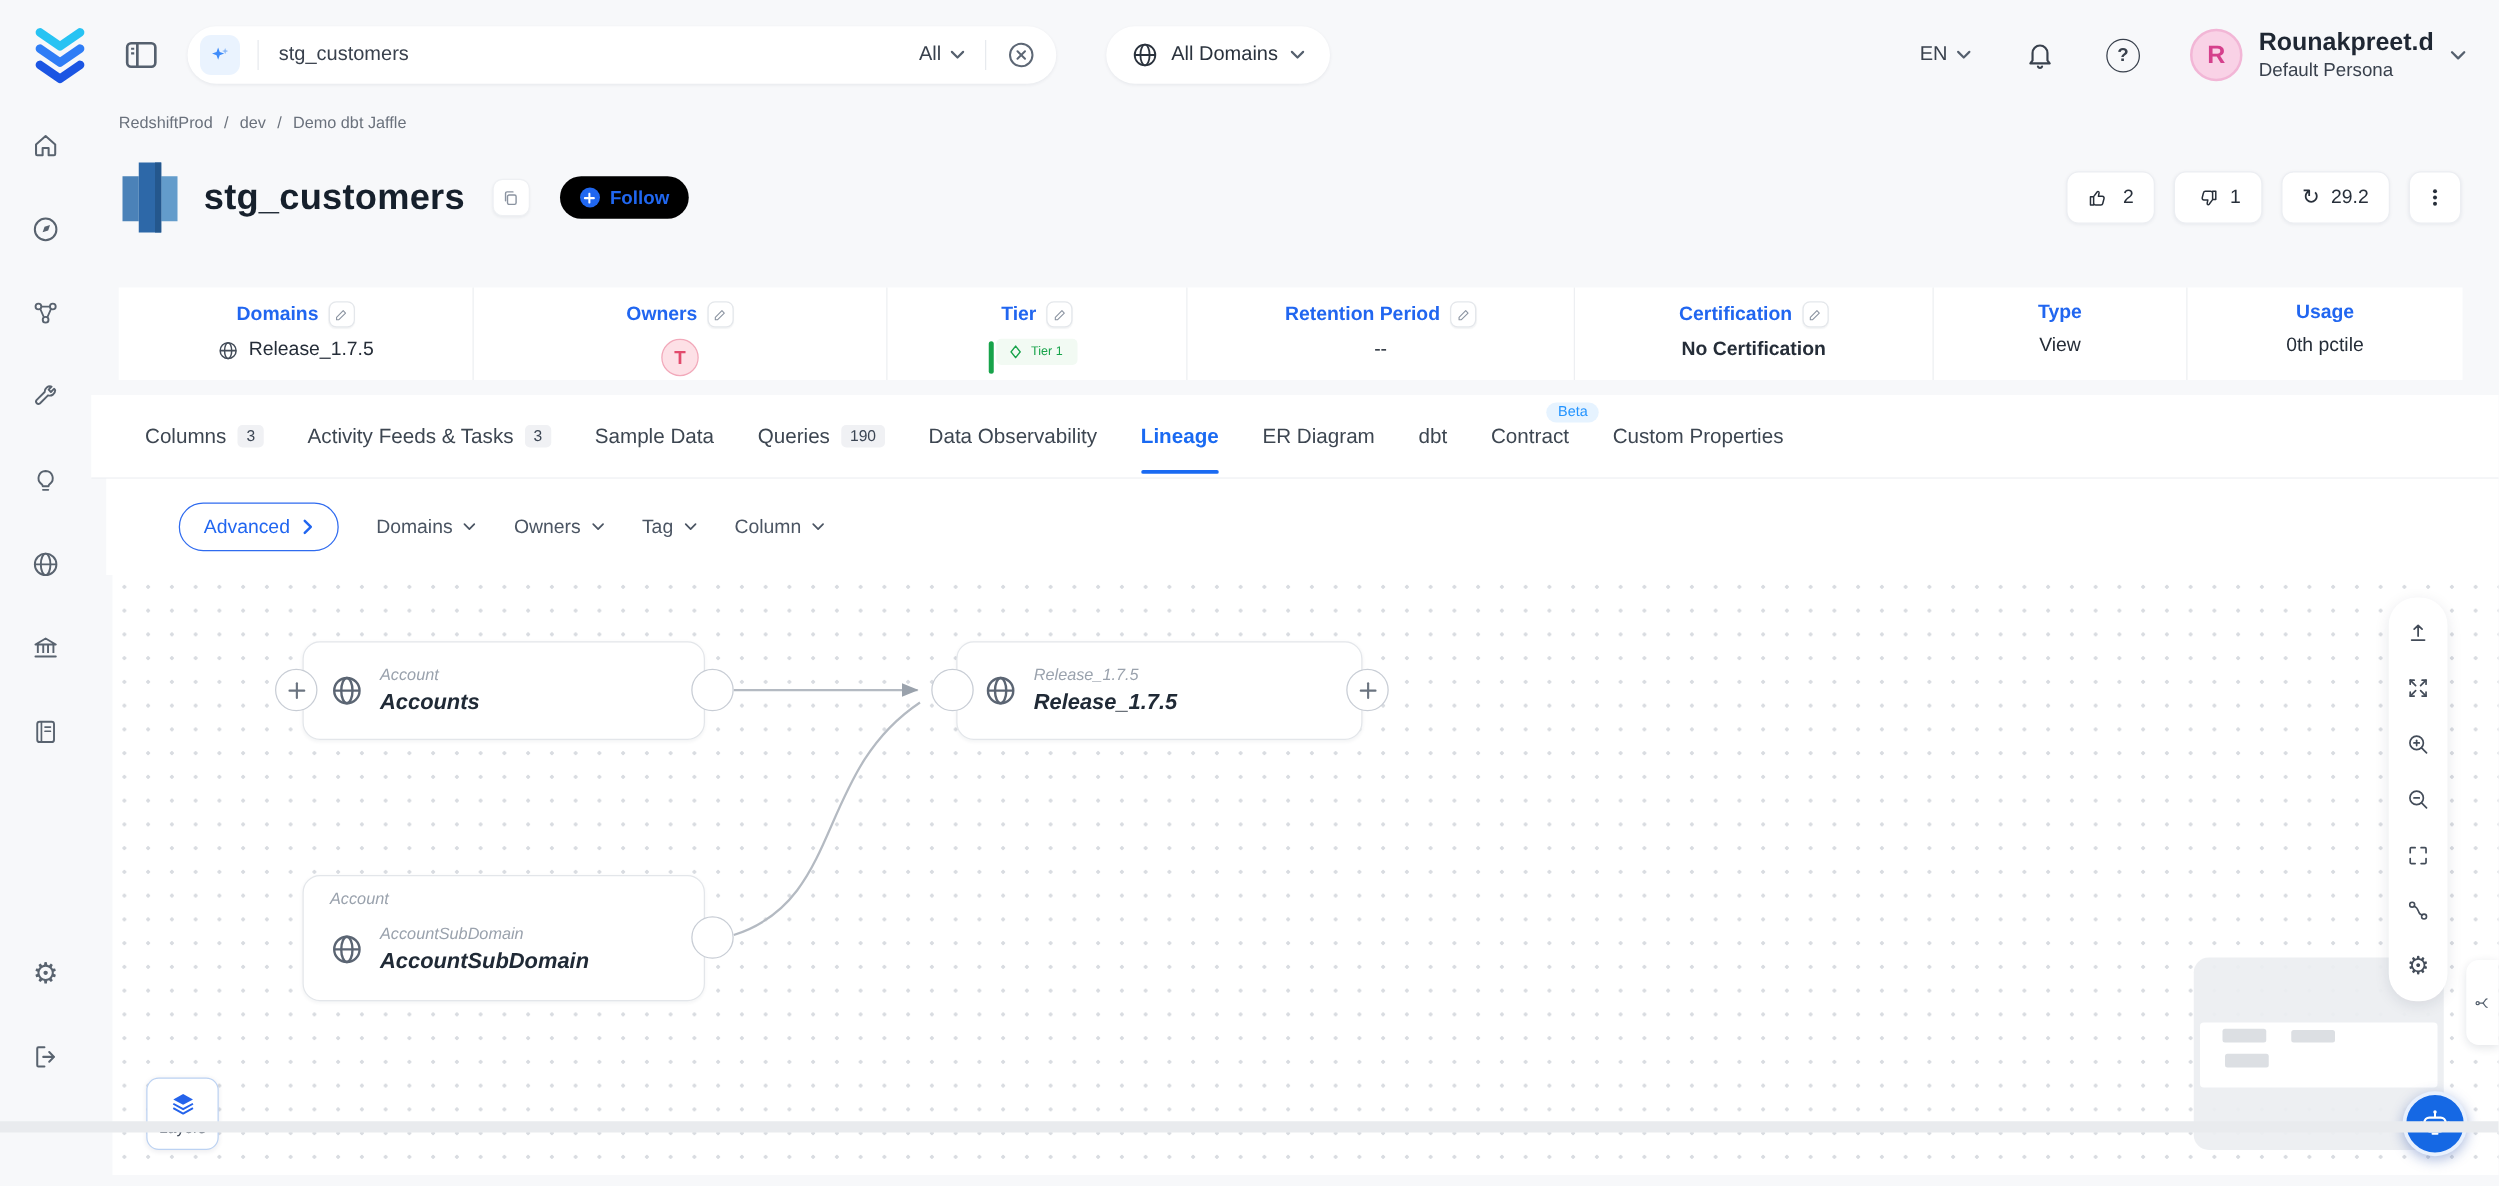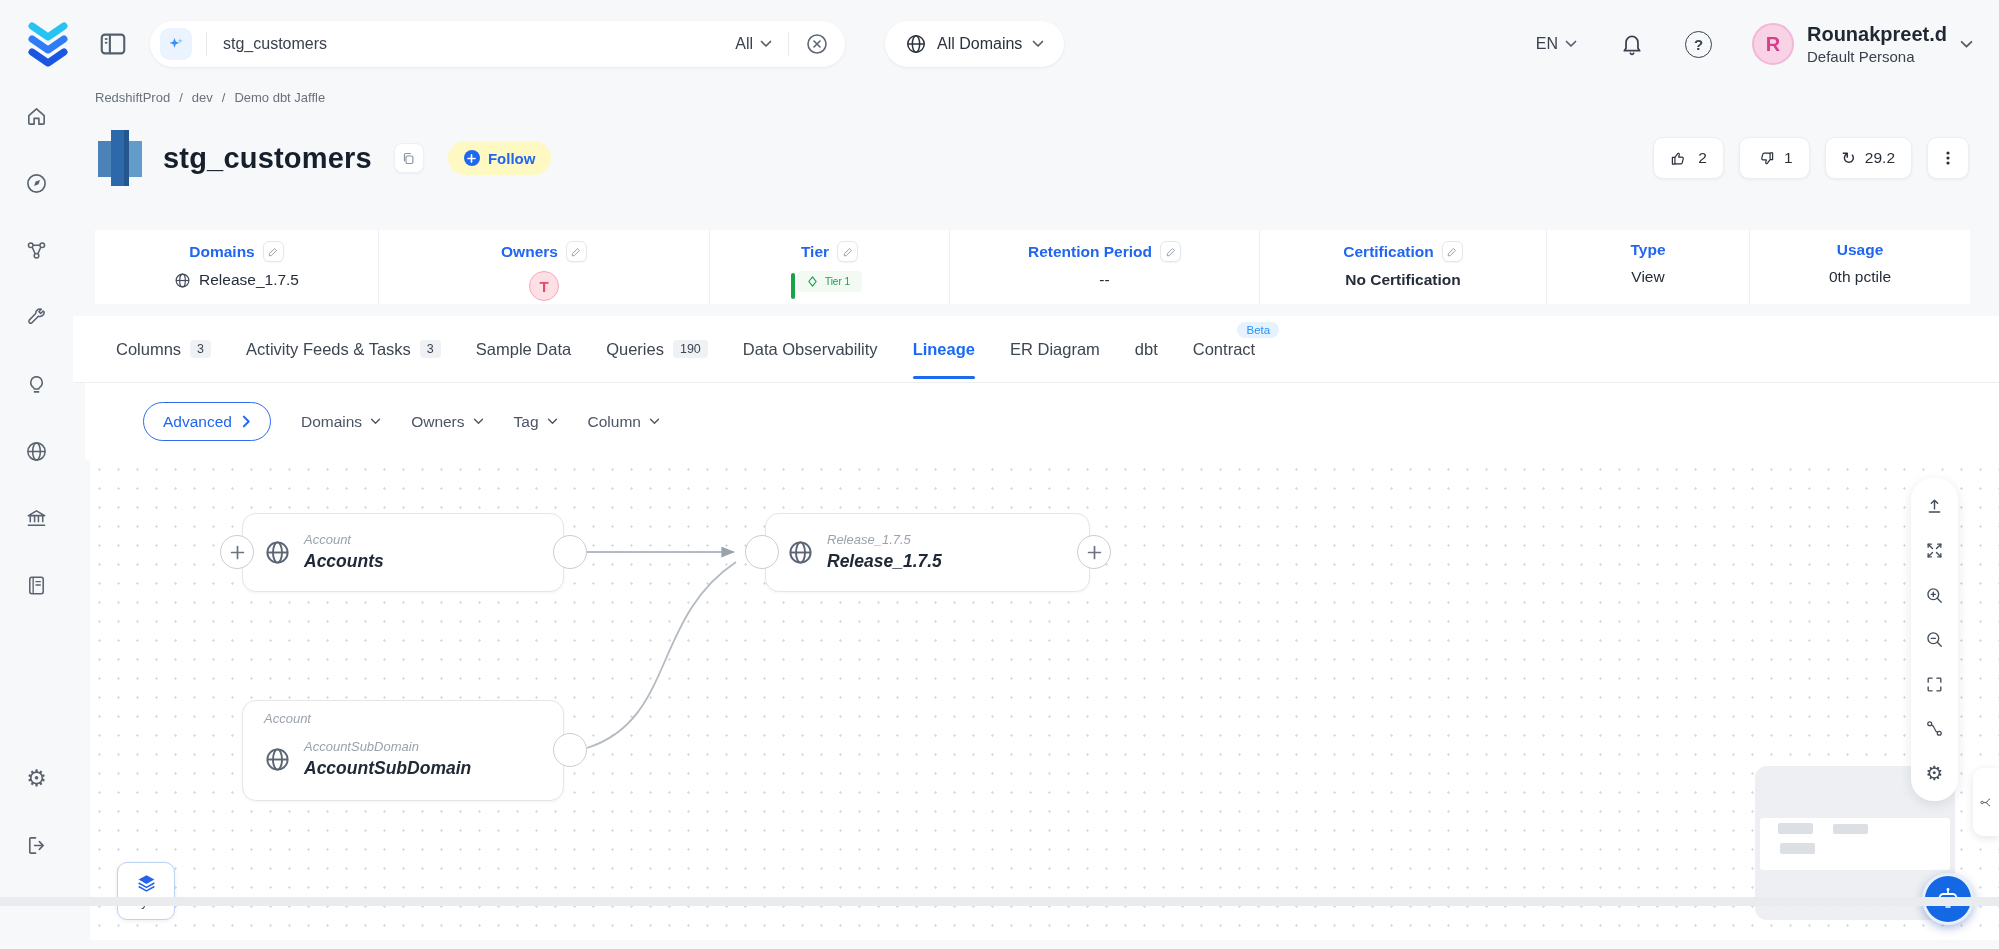--- a/index.html
+++ b/index.html
@@ -43,21 +43,21 @@
 
   
   .content { position:absolute; left:73px; top:88px; right:0; bottom:0; }
   .breadcrumb { position:absolute; top:2px; left:22px; font-size:13px; color:#6a717c; display:flex; gap:9px; }
   .crumb { cursor:pointer; }
   .title-row { position:absolute; top:32px; left:22px; right:30px; height:76px; display:flex; align-items:center; }
   .asset-icon { width:50px; height:62px; margin-right:18px; }
   .asset-title { font-size:29px; font-weight:700; color:#16202c; letter-spacing:.2px; }
   .copy-btn { margin-left:22px; color:#8a93a0; background:#fff; border:1px solid #eef0f3; border-radius:8px; width:30px; height:30px;
     display:flex; align-items:center; justify-content:center; cursor:pointer; box-shadow:0 1px 2px rgba(20,30,60,.05);}
-  .follow-btn { margin-left:24px; height:34px; background:#fef9c3; border-radius:17px; display:flex; align-items:center; gap:8px;
+  .follow-btn { margin-left:24px; height:34px; background:#000000; border-radius:17px; display:flex; align-items:center; gap:8px;
     padding:16px 16px; color:#2067f0; font-size:15px; font-weight:600; cursor:pointer; }
   .follow-dot { width:16px; height:16px; border-radius:50%; background:#2067f0; color:#fff; display:flex; align-items:center; justify-content:center; }
   .title-actions { margin-left:auto; display:flex; gap:15px; }
   .stat-btn { height:42px; background:#fff; border:1px solid #eceef2; border-radius:10px; box-shadow:0 1px 3px rgba(20,30,60,.06);
     display:flex; align-items:center; gap:9px; padding:0 16px; font-size:15.5px; color:#272f3a; cursor:pointer; }
   .kebab { width:42px; justify-content:center; padding:0; }
 
   .meta-row { position:absolute; top:142px; left:22px; width:1875px; height:74px; background:#fff; display:flex; }
   .meta-col { display:flex; flex-direction:column; align-items:center; border-right:1px solid #edeff2; padding-top:11px; }
   .meta-col.last { border-right:none; }
@@ -446,20 +446,23 @@
       <div class="tab">
           <span>ER Diagram</span>
         </div>
       <div class="tab">
           <span>dbt</span>
         </div>
       <div class="tab">
           <span>Contract</span>
           <span class="beta-badge">Beta</span>
         </div>
+      <div class="tab">
+          <span>Custom Properties</span>
+        </div>
     </div>
 
     <div class="filter-row">
       <span class="advanced-btn">
         <span>Advanced</span>
         <svg class="si" width="9" height="13" viewBox="0 0 8 12">
             <polyline points="1.5,1.5 6,6 1.5,10.5" fill="none" stroke="#2166f0" stroke-width="1.8" stroke-linecap="round" stroke-linejoin="round"></polyline>
           </svg>
       </span>
       <span class="filter-dd">

